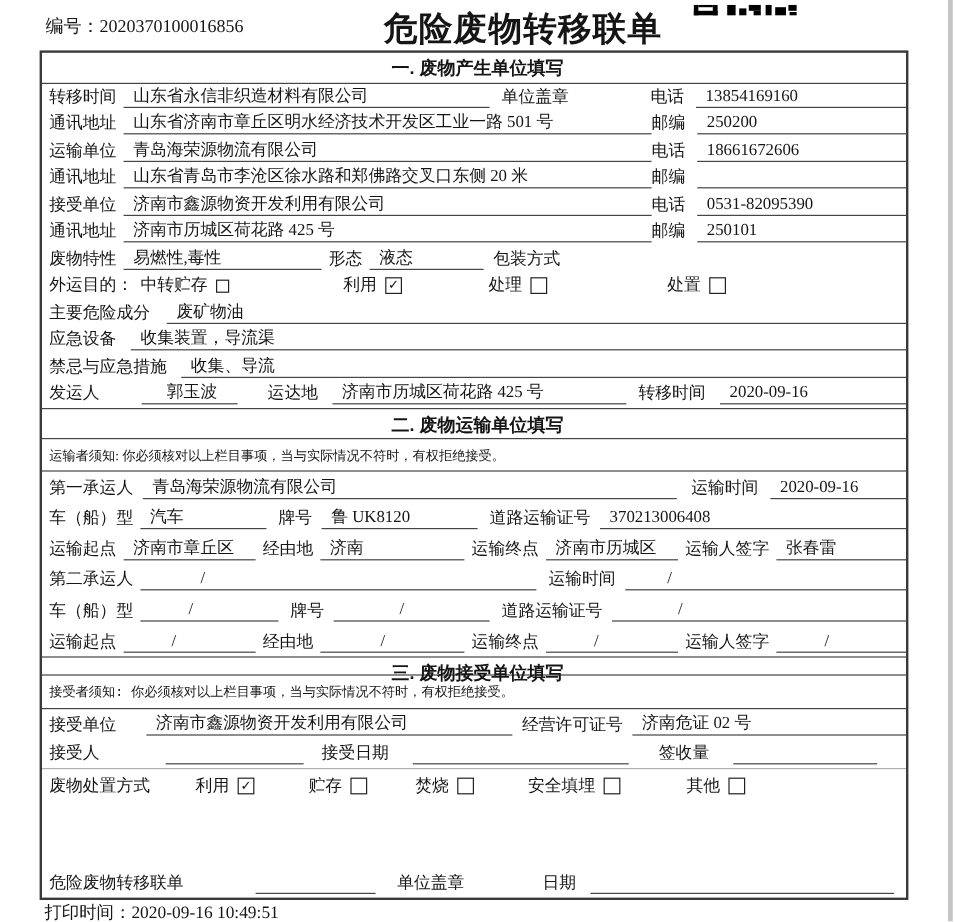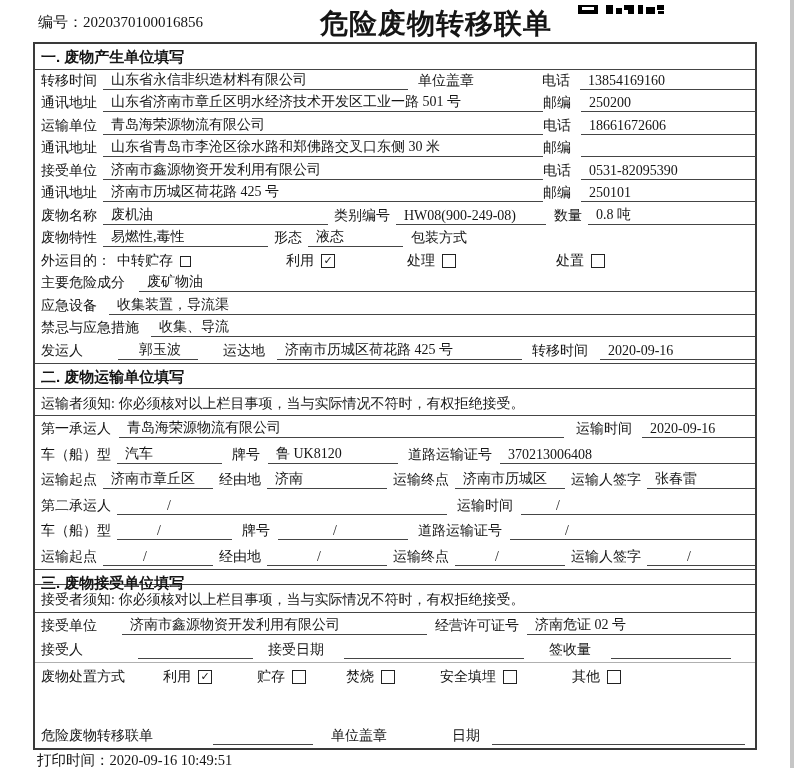--- a/index.html
+++ b/index.html
@@ -15,31 +15,31 @@
   }
   .qr{position:absolute;left:578px;top:0;width:86px;height:9px;}
   .scrollbar{position:absolute;top:0;right:2px;width:4px;height:768px;background:#c6c6c6;}
   .tbl{
     position:absolute;left:33px;top:42px;width:724px;height:708px;
     border:2px solid #3a3a3a;box-sizing:border-box;
     display:flex;flex-direction:column;background:#fff;
   }
   .sec{
     font-family:"Liberation Sans","DejaVu Sans",sans-serif;font-weight:bold;font-size:15px;
-    padding:4px 0 0 6px;box-sizing:border-box;border-bottom:1px solid #454545;
+    padding:4px 0 0 6px;box-sizing:border-box;border-bottom:1px solid #454545;text-align:center;
   }
   .sec.first{height:26px;}
   .sec.mid{height:26px;border-top:1px solid #454545;}
   .sec.mid3{height:16px;border-top:1px solid #454545;}
   .note{
-    font-size:14px;padding:6px 0 0 6px;box-sizing:border-box;
+    font-size:11px;padding:6px 0 0 6px;box-sizing:border-box;
     border-bottom:1px solid #454545;white-space:nowrap;
   }
   .noteA{height:27px;}
-  .noteB{height:28px;}
+  .noteB{height:28px;font-family:Liberation Mono, monospace;}
   .row{
     display:flex;align-items:flex-end;box-sizing:border-box;
     padding:0 0 3px 6px;font-size:14px;white-space:nowrap;
   }
   .rA{height:22.5px;}
   .rB{height:25.6px;}
   .r25{height:25px;} .r24{height:24px;} .r27{height:27px;}
   .grow{flex:1 1 auto;}
   .lbl{flex:0 0 auto;}
   .fill{
@@ -121,47 +121,39 @@
 
   <div class="row rA">
     <span class="lbl">运输单位</span>
     <span class="fill w440 ml6">青岛海荣源物流有限公司</span>
     <span class="lbl auto mr10">电话</span>
     <span class="fill w175">18661672606</span>
   </div>
 
   <div class="row rA">
     <span class="lbl">通讯地址</span>
-    <span class="fill w440 ml6">山东省青岛市李沧区徐水路和郑佛路交叉口东侧 30 米</span>
+    <span class="fill w440 ml6">山东省青岛市李沧区徐水路和郑佛路交叉口东侧 20 米</span>
     <span class="lbl auto mr10">邮编</span>
     <span class="fill w175"></span>
   </div>
 
   <div class="row rA">
     <span class="lbl">接受单位</span>
     <span class="fill w440 ml6">济南市鑫源物资开发利用有限公司</span>
     <span class="lbl auto mr10">电话</span>
     <span class="fill w175">0531-82095390</span>
   </div>
 
   <div class="row rA">
     <span class="lbl">通讯地址</span>
     <span class="fill w440 ml6">济南市历城区荷花路 425 号</span>
     <span class="lbl auto mr10">邮编</span>
     <span class="fill w175">250101</span>
   </div>
 
-  <div class="row rA">
-    <span class="lbl">废物名称</span>
-    <span class="fill w225 ml6">废机油</span>
-    <span class="lbl ml6">类别编号</span>
-    <span class="fill w150 ml6">HW08(900-249-08)</span>
-    <span class="lbl ml8">数量</span>
-    <span class="fill fx ml6">0.8 吨</span>
-  </div>
 
   <div class="row rA">
     <span class="lbl">废物特性</span>
     <span class="fill w165 ml6">易燃性,毒性</span>
     <span class="lbl ml6">形态</span>
     <span class="fill w95 ml6">液态</span>
     <span class="lbl ml8">包装方式</span>
   </div>
 
   <div class="row rA">

